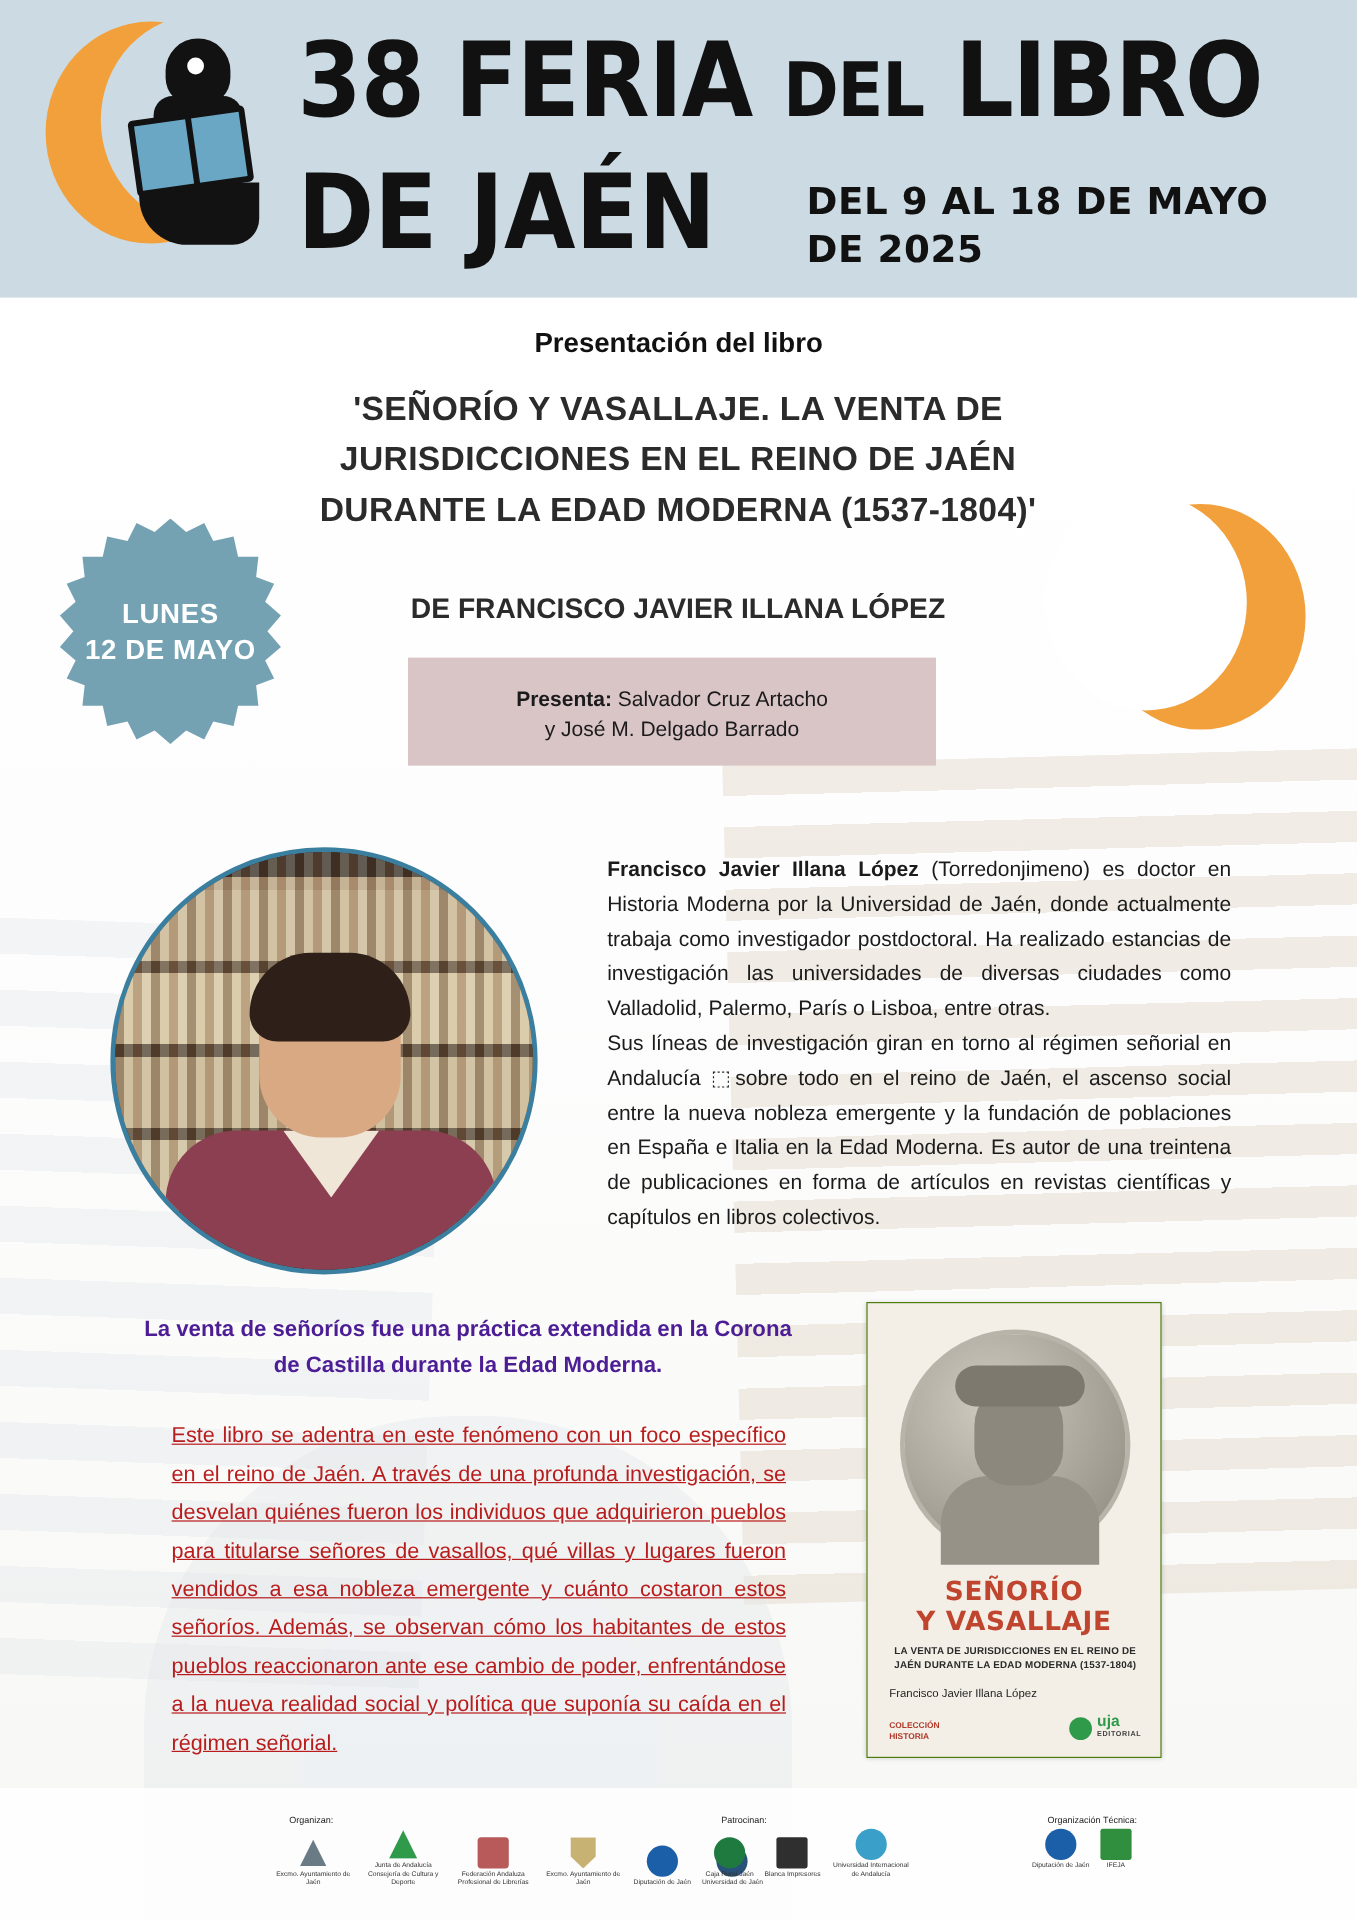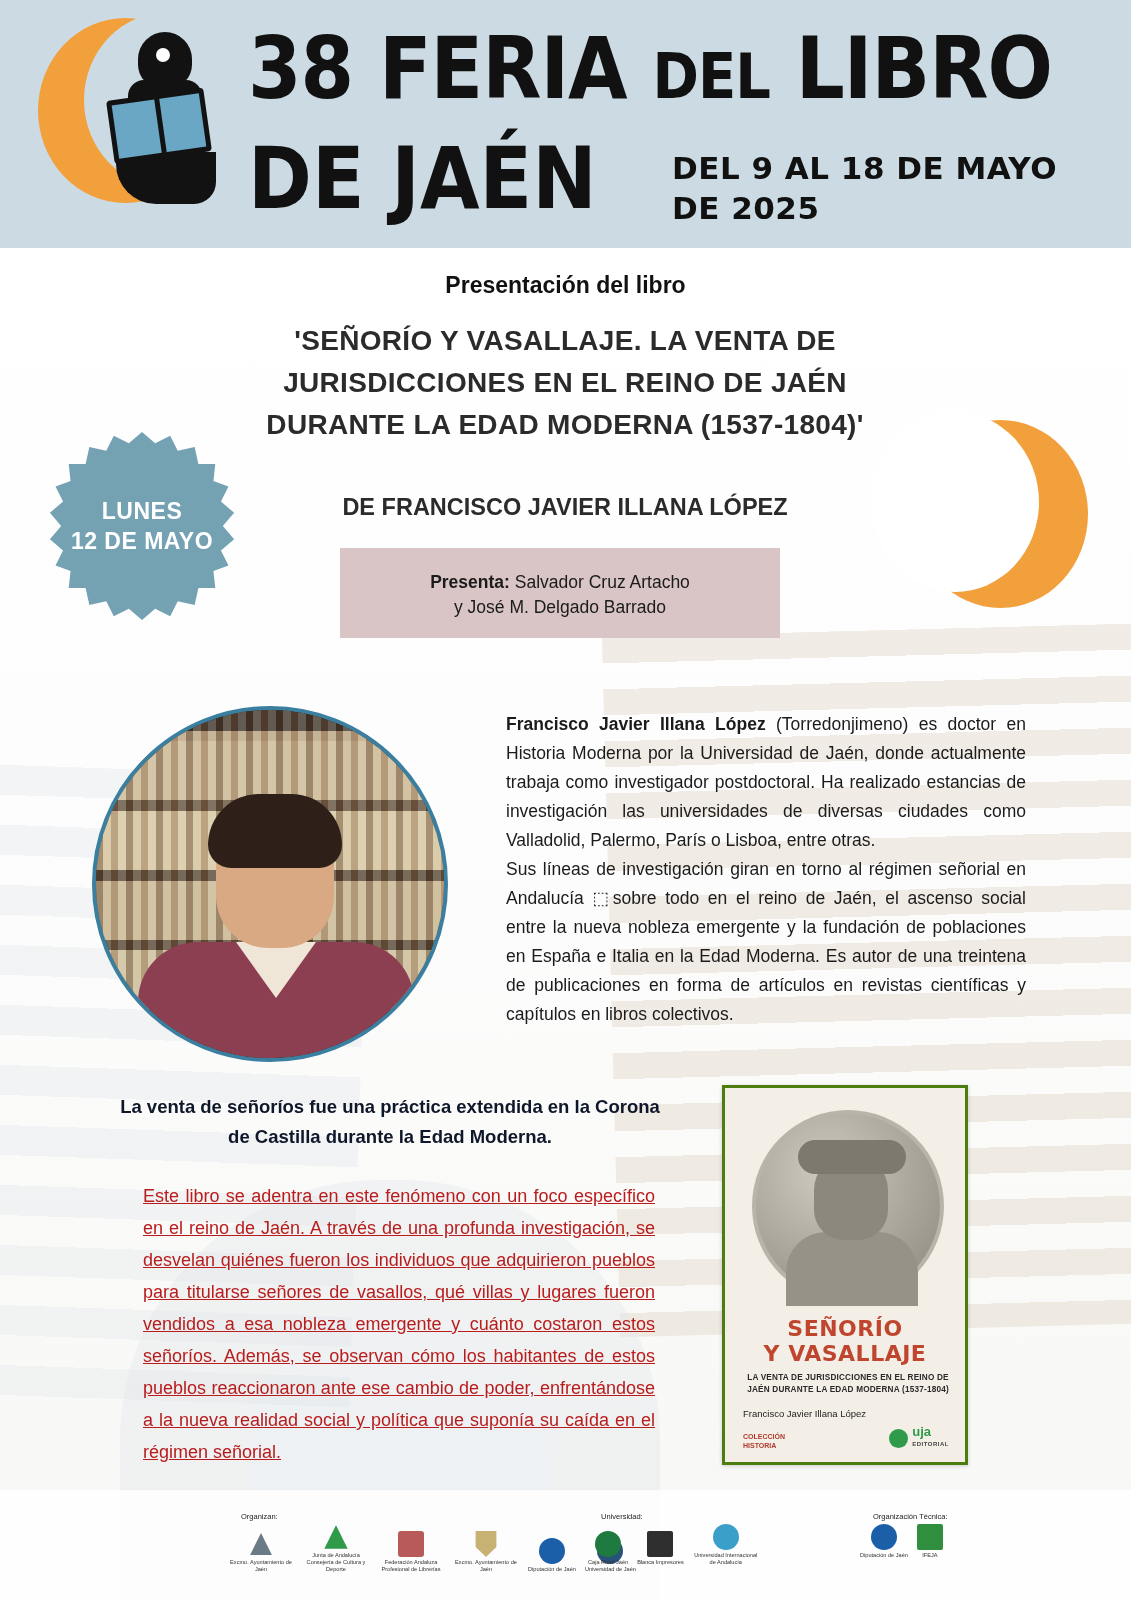--- a/index.html
+++ b/index.html
@@ -338,40 +338,40 @@
 
   
   .highlight {
     position: absolute;
     left: 110px; top: 1092px;
     width: 560px;
     text-align: center;
     font-weight: 700;
     font-size: 18.5px;
     line-height: 30px;
-    color: #0f172a;
+    color: #4c1d95;
   }
   .synopsis {
     position: absolute;
     left: 143px; top: 1180px;
     width: 512px;
     font-size: 18px;
     line-height: 32px;
     color: #b91c1c;
     text-align: justify;
     text-decoration: underline;
   }
 
   
   .cover {
     position: absolute;
     left: 722px; top: 1085px;
     width: 246px; height: 380px;
     background: #f3efe7;
-    border: 3px solid #4d7c0f;
+    border: 1px solid #4d7c0f;
     box-shadow: 0 1px 4px rgba(0,0,0,.18);
     overflow: hidden;
   }
   .cover .medal {
     position: absolute;
     left: 27px; top: 22px;
     width: 192px; height: 192px;
     border-radius: 50%;
     background: radial-gradient(circle at 38% 32%, #cfcac0 0%, #a9a49a 55%, #8b867c 100%);
     border: 4px solid #b9b4a9;
@@ -585,21 +585,21 @@
         <span>Diputación de Jaén</span>
       </div>
       <div class="logo">
         <span class="mark circ"></span>
         <span>Universidad de Jaén</span>
       </div>
     </div>
   </div>
 
   <div class="foot-group" style="left:588px; top:22px;">
-    <span class="foot-label">Universidad:</span>
+    <span class="foot-label">Patrocinan:</span>
     <div class="logo-row">
       <div class="logo">
         <span class="mark caja"></span>
         <span>Caja Rural Jaén</span>
       </div>
       <div class="logo">
         <span class="mark blanca"></span>
         <span>Blanca Impresores</span>
       </div>
       <div class="logo">

